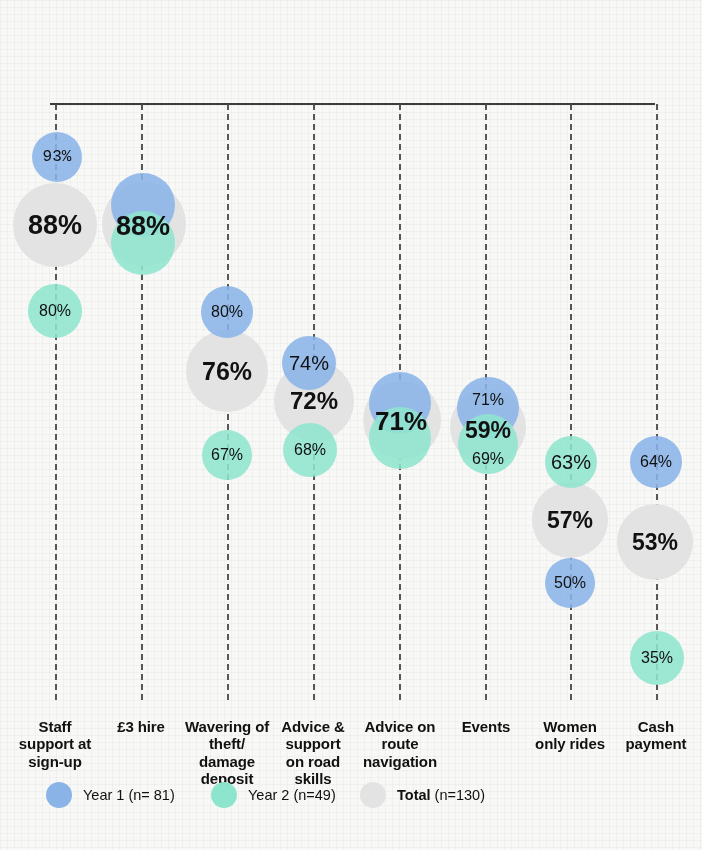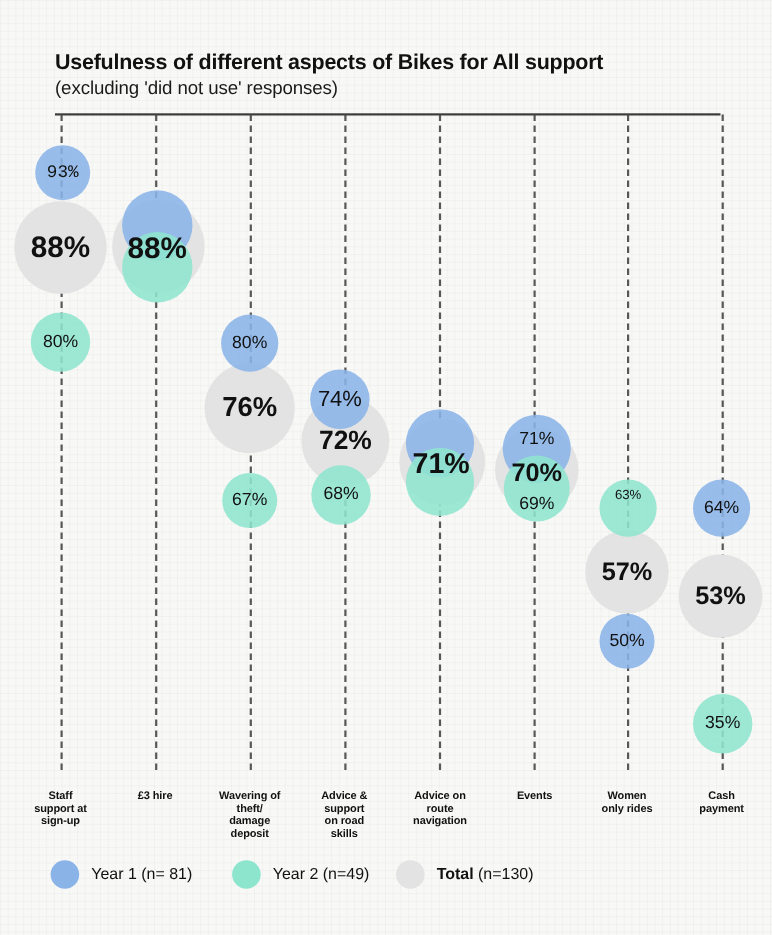--- a/index.html
+++ b/index.html
@@ -54,21 +54,21 @@
     color:#111;
     white-space:nowrap;
     font-weight:400;
     line-height:1;
   }
   .bubble-label.total-label{font-weight:bold;}
 
   
   .cat-label{
     position:absolute;text-align:center;
-    font-size:10px;font-weight:bold;color:#111;
+    font-size:15px;font-weight:bold;color:#111;
     line-height:1.16;letter-spacing:-.1px;
   }
 
   
   #legend{position:absolute;left:30px;top:782px;height:40px;}
   .legend-item{position:absolute;display:flex;align-items:center;}
   .legend-swatch{
     width:26px;height:26px;border-radius:50%;flex:none;
   }
   .legend-text{
@@ -76,24 +76,20 @@
   }
   .legend-text b{font-weight:bold;}
 </style>
 </head>
 <body>
 
 <div id="paper-texture"></div>
 
 <div id="chart-root">
 
-  <div id="title-block">
-    <div id="chart-title">Usefulness of different aspects of Bikes for All support</div>
-    <div id="chart-subtitle">(excluding 'did not use' responses)</div>
-  </div>
 
   <div id="plot-area">
     <div id="axis-top-line"></div>
     <div id="gridlines-layer">
         <div class="grid-dashed-line" style="left: 55px; top: 104px; height: 596px;"></div>
         <div class="grid-dashed-line" style="left: 141px; top: 104px; height: 596px;"></div>
         <div class="grid-dashed-line" style="left: 227px; top: 104px; height: 596px;"></div>
         <div class="grid-dashed-line" style="left: 313px; top: 104px; height: 596px;"></div>
         <div class="grid-dashed-line" style="left: 399px; top: 104px; height: 596px;"></div>
         <div class="grid-dashed-line" style="left: 485px; top: 104px; height: 596px;"></div>
@@ -131,25 +127,25 @@
         <div class="bubble-label" style="font-size: 16px; left: 57px; top: 157px; transform: translate(-50%, -50%); font-family: Liberation Mono, monospace;">93%</div>
         <div class="bubble-label" style="font-size: 16px; left: 55px; top: 311px; transform: translate(-50%, -50%);">80%</div>
         <div class="bubble-label total-label" style="font-size: 27px; left: 143px; top: 226px; transform: translate(-50%, -50%);">88%</div>
         <div class="bubble-label total-label" style="font-size: 25px; left: 227px; top: 371px; transform: translate(-50%, -50%); text-align: center;">76%</div>
         <div class="bubble-label" style="font-size: 16px; left: 227px; top: 312px; transform: translate(-50%, -50%);">80%</div>
         <div class="bubble-label" style="font-size: 16px; left: 227px; top: 455px; transform: translate(-50%, -50%);">67%</div>
         <div class="bubble-label total-label" style="font-size: 24px; left: 314px; top: 401px; transform: translate(-50%, -50%);">72%</div>
         <div class="bubble-label" style="font-size: 20px; left: 309px; top: 363px; transform: translate(-50%, -50%);">74%</div>
         <div class="bubble-label" style="font-size: 16px; left: 310px; top: 450px; transform: translate(-50%, -50%);">68%</div>
         <div class="bubble-label total-label" style="font-size: 26px; left: 401px; top: 421px; transform: translate(-50%, -50%);">71%</div>
-        <div class="bubble-label total-label" style="font-size: 23px; left: 488px; top: 430px; transform: translate(-50%, -50%);">70%</div>
+        <div class="bubble-label total-label" style="font-size: 23px; left: 488px; top: 430px; transform: translate(-50%, -50%);">59%</div>
         <div class="bubble-label" style="font-size: 16px; left: 488px; top: 400px; transform: translate(-50%, -50%);">71%</div>
         <div class="bubble-label" style="font-size: 16px; left: 488px; top: 459px; transform: translate(-50%, -50%);">69%</div>
         <div class="bubble-label total-label" style="font-size: 23px; left: 570px; top: 520px; transform: translate(-50%, -50%);">57%</div>
-        <div class="bubble-label" style="font-size: 12px; left: 571px; top: 450px; transform: translate(-50%, -50%);">63%</div>
+        <div class="bubble-label" style="font-size: 20px; left: 571px; top: 462px; transform: translate(-50%, -50%);">63%</div>
         <div class="bubble-label" style="font-size: 16px; left: 570px; top: 583px; transform: translate(-50%, -50%);">50%</div>
         <div class="bubble-label total-label" style="font-size: 23px; left: 655px; top: 542px; transform: translate(-50%, -50%);">53%</div>
         <div class="bubble-label" style="font-size: 16px; left: 656px; top: 462px; transform: translate(-50%, -50%);">64%</div>
         <div class="bubble-label" style="font-size: 16px; left: 657px; top: 658px; transform: translate(-50%, -50%);">35%</div>
       </div>
     <div id="category-labels-layer">
         <div class="cat-label" style="left: 5px; top: 718px; width: 100px;">
           <div>Staff</div>
           <div>support at</div>
           <div>sign-up</div>

